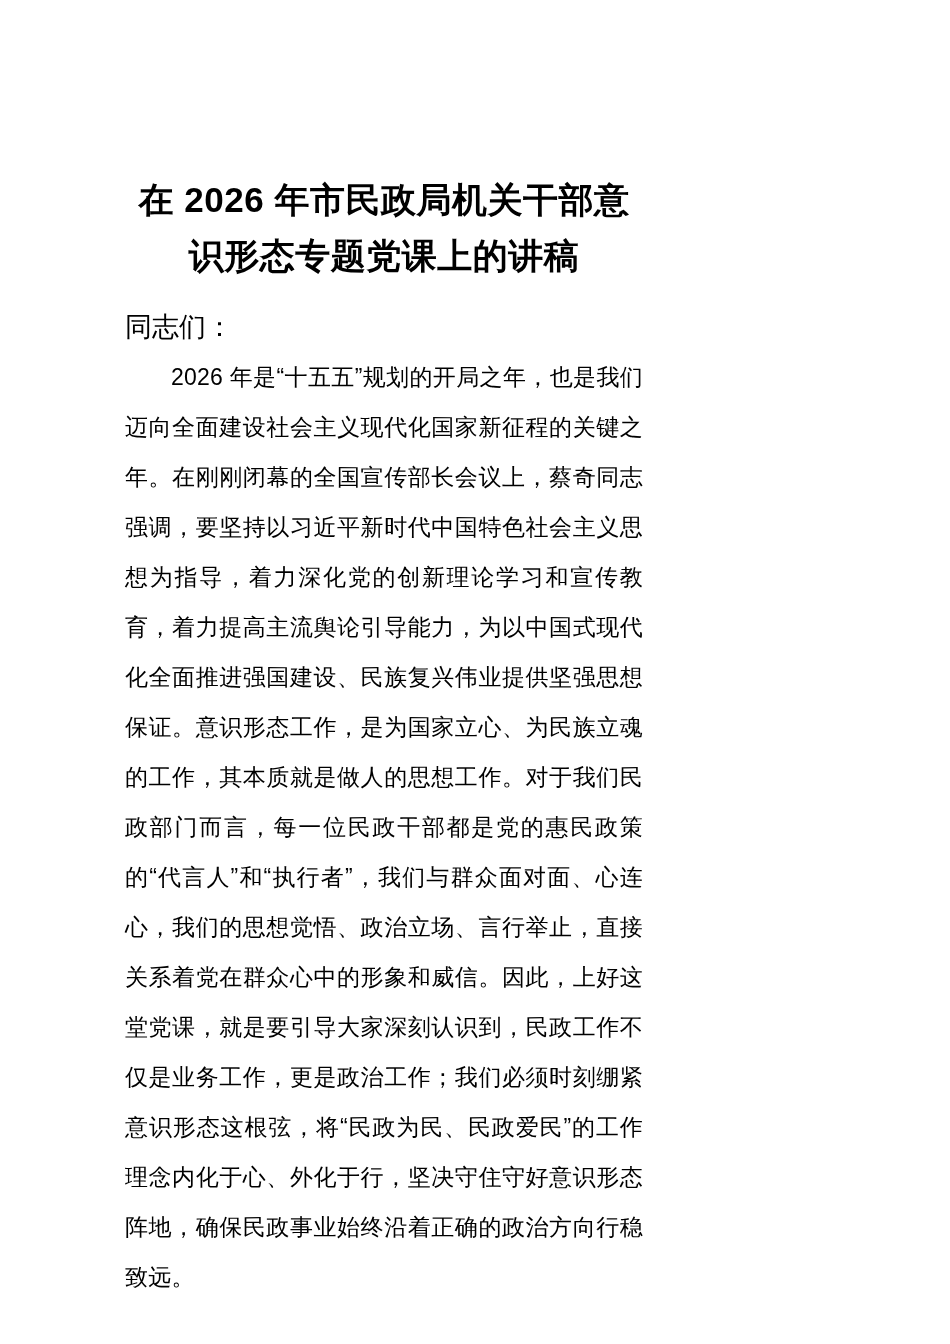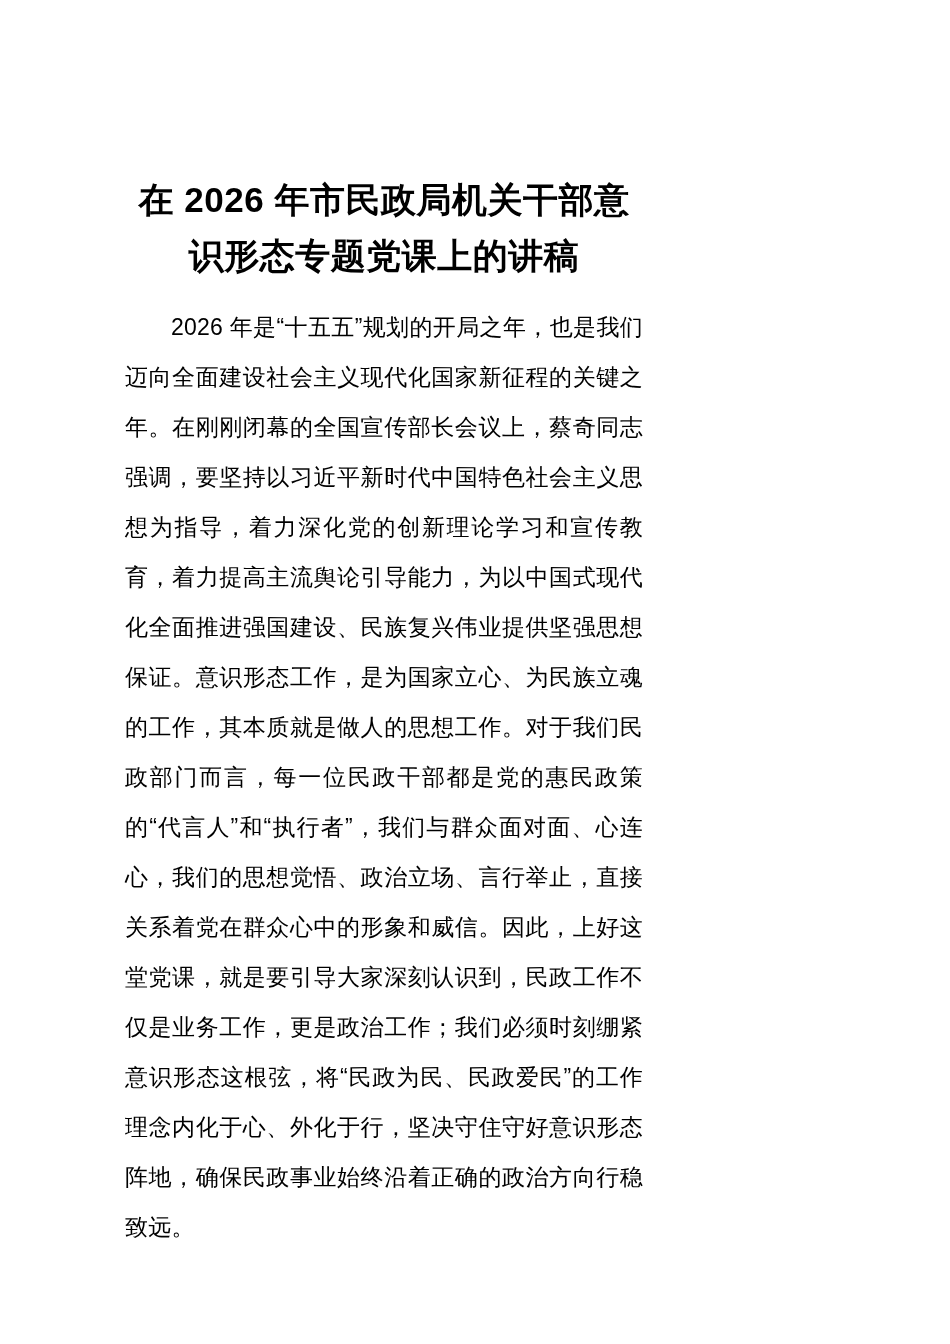--- a/index.html
+++ b/index.html
@@ -51,15 +51,16 @@
     text-align-last: justify;
     letter-spacing: 0.2px;
   }
 </style>
 </head>
 <body>
 
 <div class="page">
   <div class="doc">
     <h1 class="title">在 2026 年市民政局机关干部意识形态专题党课上的讲稿</h1>
+    <p class="salutation">同志们：</p>
     <p class="body-para">2026 年是“十五五”规划的开局之年，也是我们迈向全面建设社会主义现代化国家新征程的关键之年。在刚刚闭幕的全国宣传部长会议上，蔡奇同志强调，要坚持以习近平新时代中国特色社会主义思想为指导，着力深化党的创新理论学习和宣传教育，着力提高主流舆论引导能力，为以中国式现代化全面推进强国建设、民族复兴伟业提供坚强思想保证。意识形态工作，是为国家立心、为民族立魂的工作，其本质就是做人的思想工作。对于我们民政部门而言，每一位民政干部都是党的惠民政策的“代言人”和“执行者”，我们与群众面对面、心连心，我们的思想觉悟、政治立场、言行举止，直接关系着党在群众心中的形象和威信。因此，上好这堂党课，就是要引导大家深刻认识到，民政工作不仅是业务工作，更是政治工作；我们必须时刻绷紧意识形态这根弦，将“民政为民、民政爱民”的工作理念内化于心、外化于行，坚决守住守好意识形态阵地，确保民政事业始终沿着正确的政治方向行稳致远。</p>
   </div>
 </div>
 
 </body></html>

